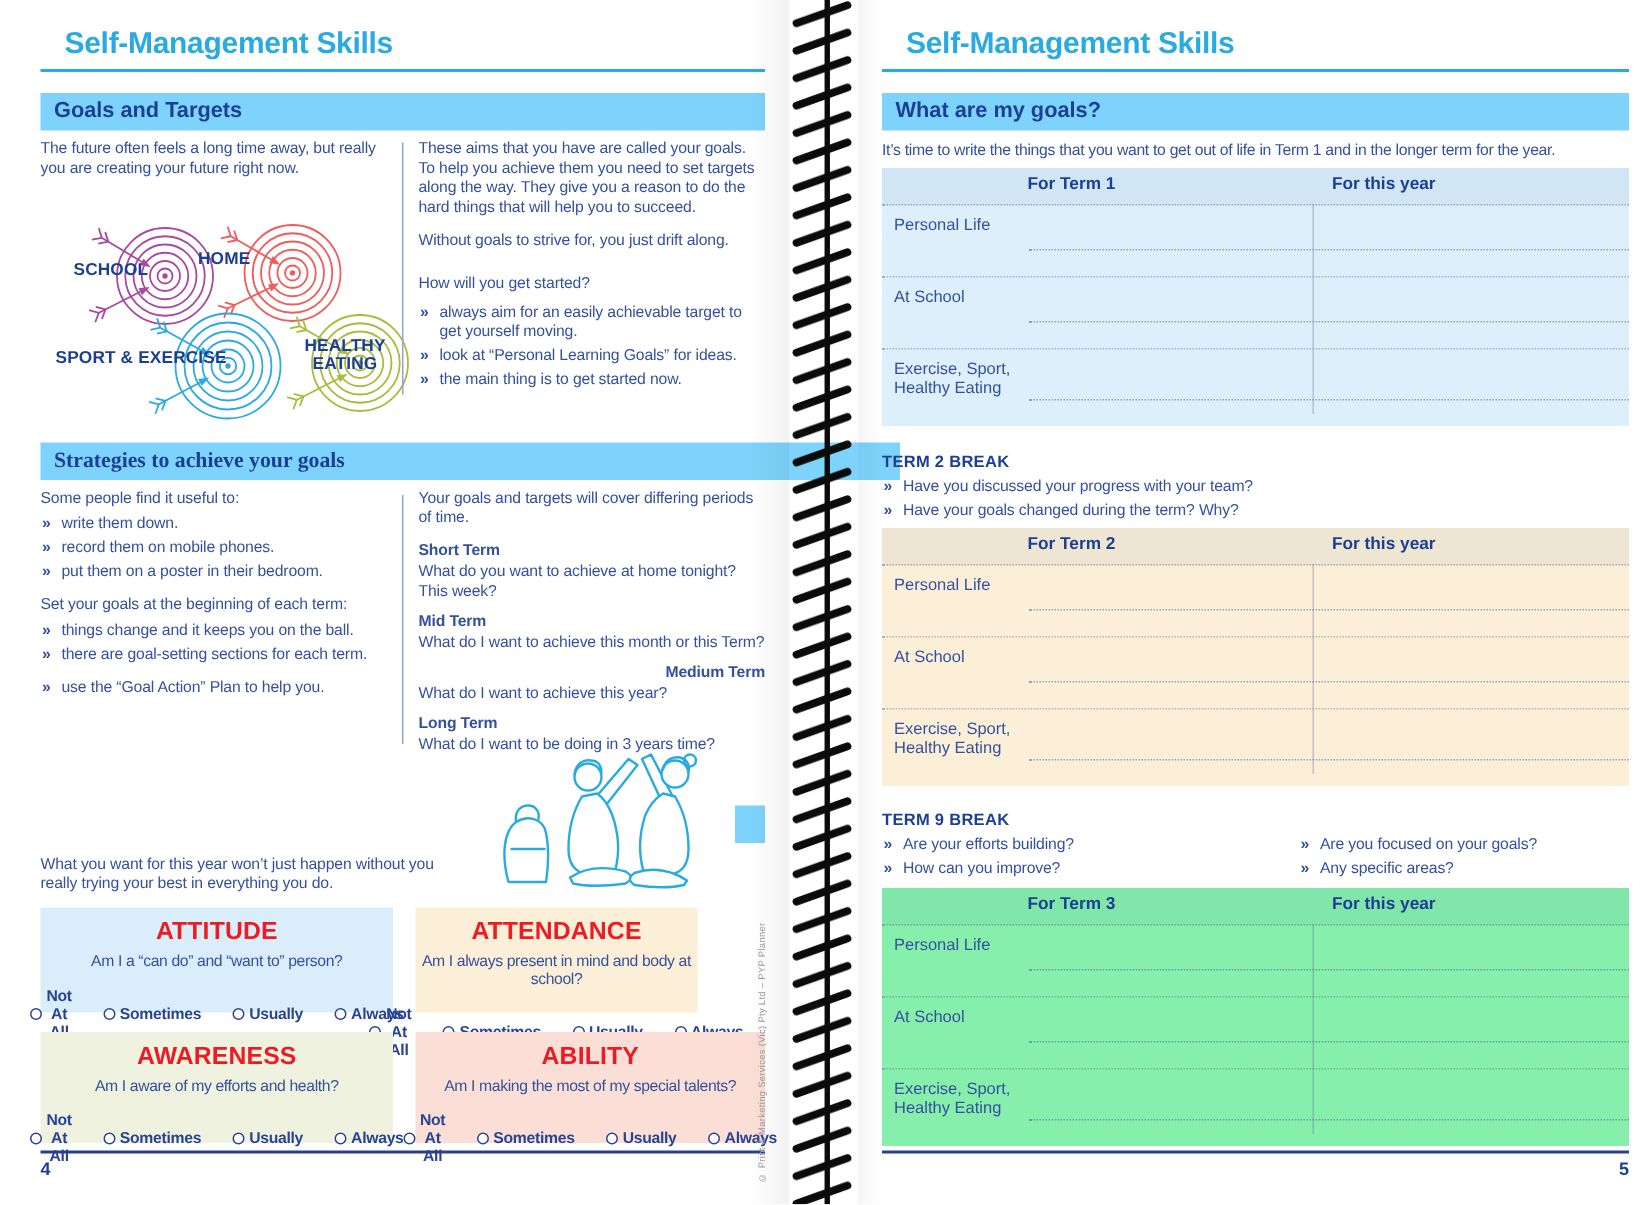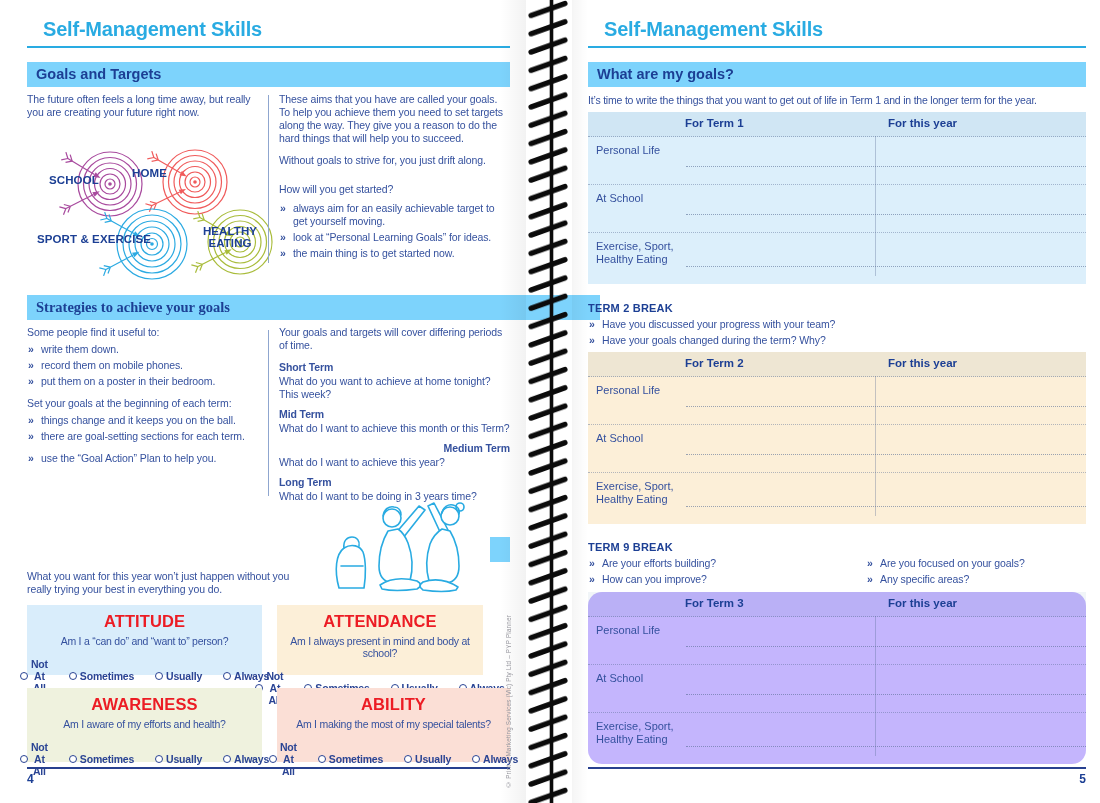--- a/index.html
+++ b/index.html
@@ -28,21 +28,21 @@
   .qbox{position:absolute;box-sizing:border-box;text-align:center;padding-top:7px;}
   .qtitle{font-size:16.5px;font-weight:bold;color:#EC1C24;letter-spacing:0.1px;}
   .qq{font-size:10.5px;margin-top:4px;letter-spacing:-0.25px;color:#35519E;}
   .opts{display:flex;justify-content:center;gap:21px;margin-top:11px;font-size:10.5px;font-weight:bold;color:#2A4494;letter-spacing:-0.2px;}
   .opt{display:flex;align-items:center;gap:3px;}
   .radio{width:8px;height:8px;border:1.4px solid #2A4494;border-radius:50%;display:inline-block;background:#fff;box-sizing:border-box;flex:0 0 auto;}
 
   .tbl{position:absolute;left:0;width:498px;height:172px;}
   .tbl-1{background:#DCEFFB;}
   .tbl-2{background:#FCEFD8;}
-  .tbl-3{background:#c4b5fd;border-radius:14px;}
+  .tbl-3{background:#86efac;}
   .thead{height:24px;position:relative;font-weight:bold;font-size:11.5px;color:#1C3F94;background:rgba(60,110,160,0.07);border-bottom:1px dotted rgba(90,110,150,0.5);}
   .th-term{position:absolute;left:97px;top:5px;}
   .th-year{position:absolute;left:300px;top:5px;}
   .tvline{position:absolute;left:287px;top:24px;bottom:8px;width:1px;background:rgba(90,110,150,0.35);}
   .trow{position:relative;height:48px;}
   .trow.tall{height:52px;}
   .rlabel{position:absolute;left:8px;top:7px;width:86px;font-size:11px;line-height:13px;}
   .wline{position:absolute;left:98px;right:0;top:29px;border-bottom:1px dotted rgba(90,110,150,0.6);}
   .trow.tall .wline{top:33px;}
   .rsep{position:absolute;left:0;right:0;bottom:0;border-bottom:1px dotted rgba(90,110,150,0.45);}
@@ -241,21 +241,21 @@
           <span class="radio"></span>
           <span>Usually</span>
         </span>
       <span class="opt">
           <span class="radio"></span>
           <span>Always</span>
         </span>
     </div>
   </div>
 
-  <div class="qbox" style="top:605px;left:250px;width:206px;height:70px;background:#FCEFD8;">
+  <div class="qbox" style="top:605px;left:250px;width:188px;height:70px;background:#FCEFD8;">
     <div class="qtitle">ATTENDANCE</div>
     <div class="qq">Am I always present in mind and body at school?</div>
     <div class="opts">
       <span class="opt">
           <span class="radio"></span>
           <span>Not At All</span>
         </span>
       <span class="opt">
           <span class="radio"></span>
           <span>Sometimes</span>

